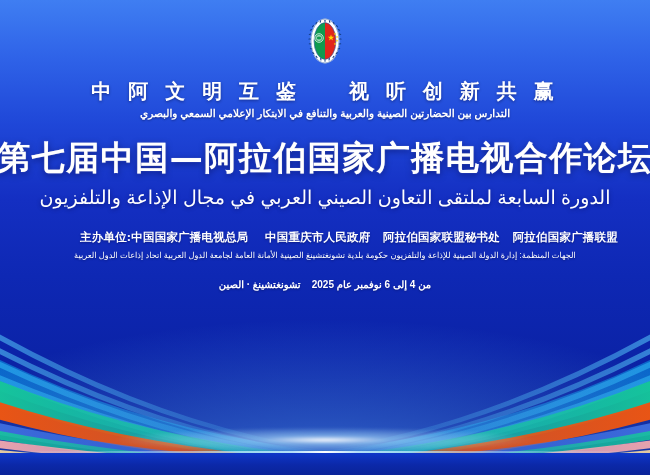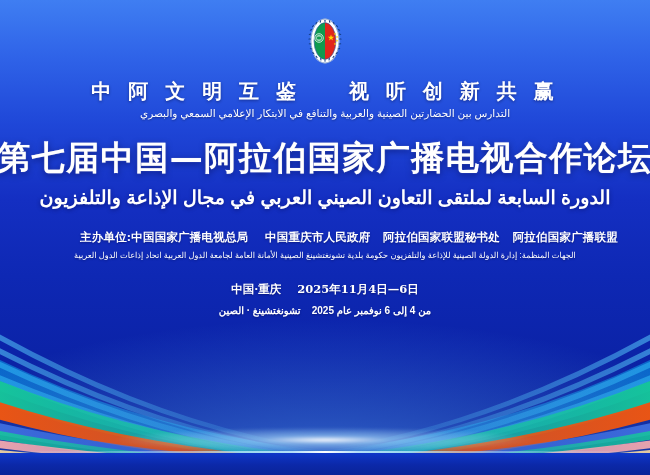--- a/index.html
+++ b/index.html
@@ -72,42 +72,42 @@
     letter-spacing:5px;
     text-shadow:0 1px 3px rgba(0,0,40,.45);
     white-space:pre;
     line-height:1.15;
   }
   .slogan-ar{
     margin-top:4px;
     color:#ffffff;
     direction:rtl;
     font-size:10.5px;
-    font-weight:400;
+    font-weight:700;
     letter-spacing:0px;
     text-shadow:0 1px 2px rgba(0,0,40,.4);
   }
 
   
   .title-cn{
     margin-top:17px;
     color:#ffffff;
     font-family:"DejaVu Serif","Liberation Serif",serif;
     font-size:33px;
     font-weight:700;
     letter-spacing:1.5px;
     text-shadow:0 2px 6px rgba(0,0,60,.5), 0 0 1px rgba(255,255,255,.6);
     white-space:nowrap;
   }
   .title-ar{
     margin-top:5px;
     color:#ffffff;
     direction:rtl;
     font-size:19px;
-    font-weight:700;
+    font-weight:400;
     text-shadow:0 1px 4px rgba(0,0,60,.45);
     white-space:nowrap;
     text-align:right;
   }
 
   
   .org-cn{
     margin-top:21px;
     color:#ffffff;
     font-family:"DejaVu Serif","Liberation Serif",serif;
@@ -132,21 +132,21 @@
   .date-cn{
     margin-top:22px;
     color:#ffffff;
     font-family:"DejaVu Serif","Liberation Serif",serif;
     font-size:11.5px;
     font-weight:700;
     white-space:pre;
     text-shadow:0 1px 2px rgba(0,0,50,.4);
   }
   .date-ar{
-    margin-top:8px;
+    margin-top:19px;
     color:#ffffff;
     direction:rtl;
     font-size:10px;
     font-weight:700;
     white-space:pre;
     text-shadow:0 1px 2px rgba(0,0,50,.35);
   }
 </style>
 </head>
 <body>
@@ -331,17 +331,16 @@
 
     <div class="slogan">中 阿 文 明 互 鉴    视 听 创 新 共 赢</div>
     <div class="slogan-ar">التدارس بين الحضارتين الصينية والعربية والتنافع في الابتكار الإعلامي السمعي والبصري</div>
 
     <div class="title-cn">第七届中国—阿拉伯国家广播电视合作论坛</div>
     <div class="title-ar">الدورة السابعة لملتقى التعاون الصيني العربي في مجال الإذاعة والتلفزيون</div>
 
     <div class="org-cn">主办单位:中国国家广播电视总局    中国重庆市人民政府   阿拉伯国家联盟秘书处   阿拉伯国家广播联盟</div>
     <div class="org-ar">الجهات المنظمة: إدارة الدولة الصينية للإذاعة والتلفزيون   حكومة بلدية تشونغتشينغ الصينية   الأمانة العامة لجامعة الدول العربية   اتحاد إذاعات الدول العربية</div>
 
-    <div class="date-cn">中国·重庆    2025年11月4日—6日</div>
     <div class="date-ar">من 4 إلى 6 نوفمبر عام 2025    تشونغتشينغ · الصين</div>
 
   </div>
 </div>
 
 </body></html>

